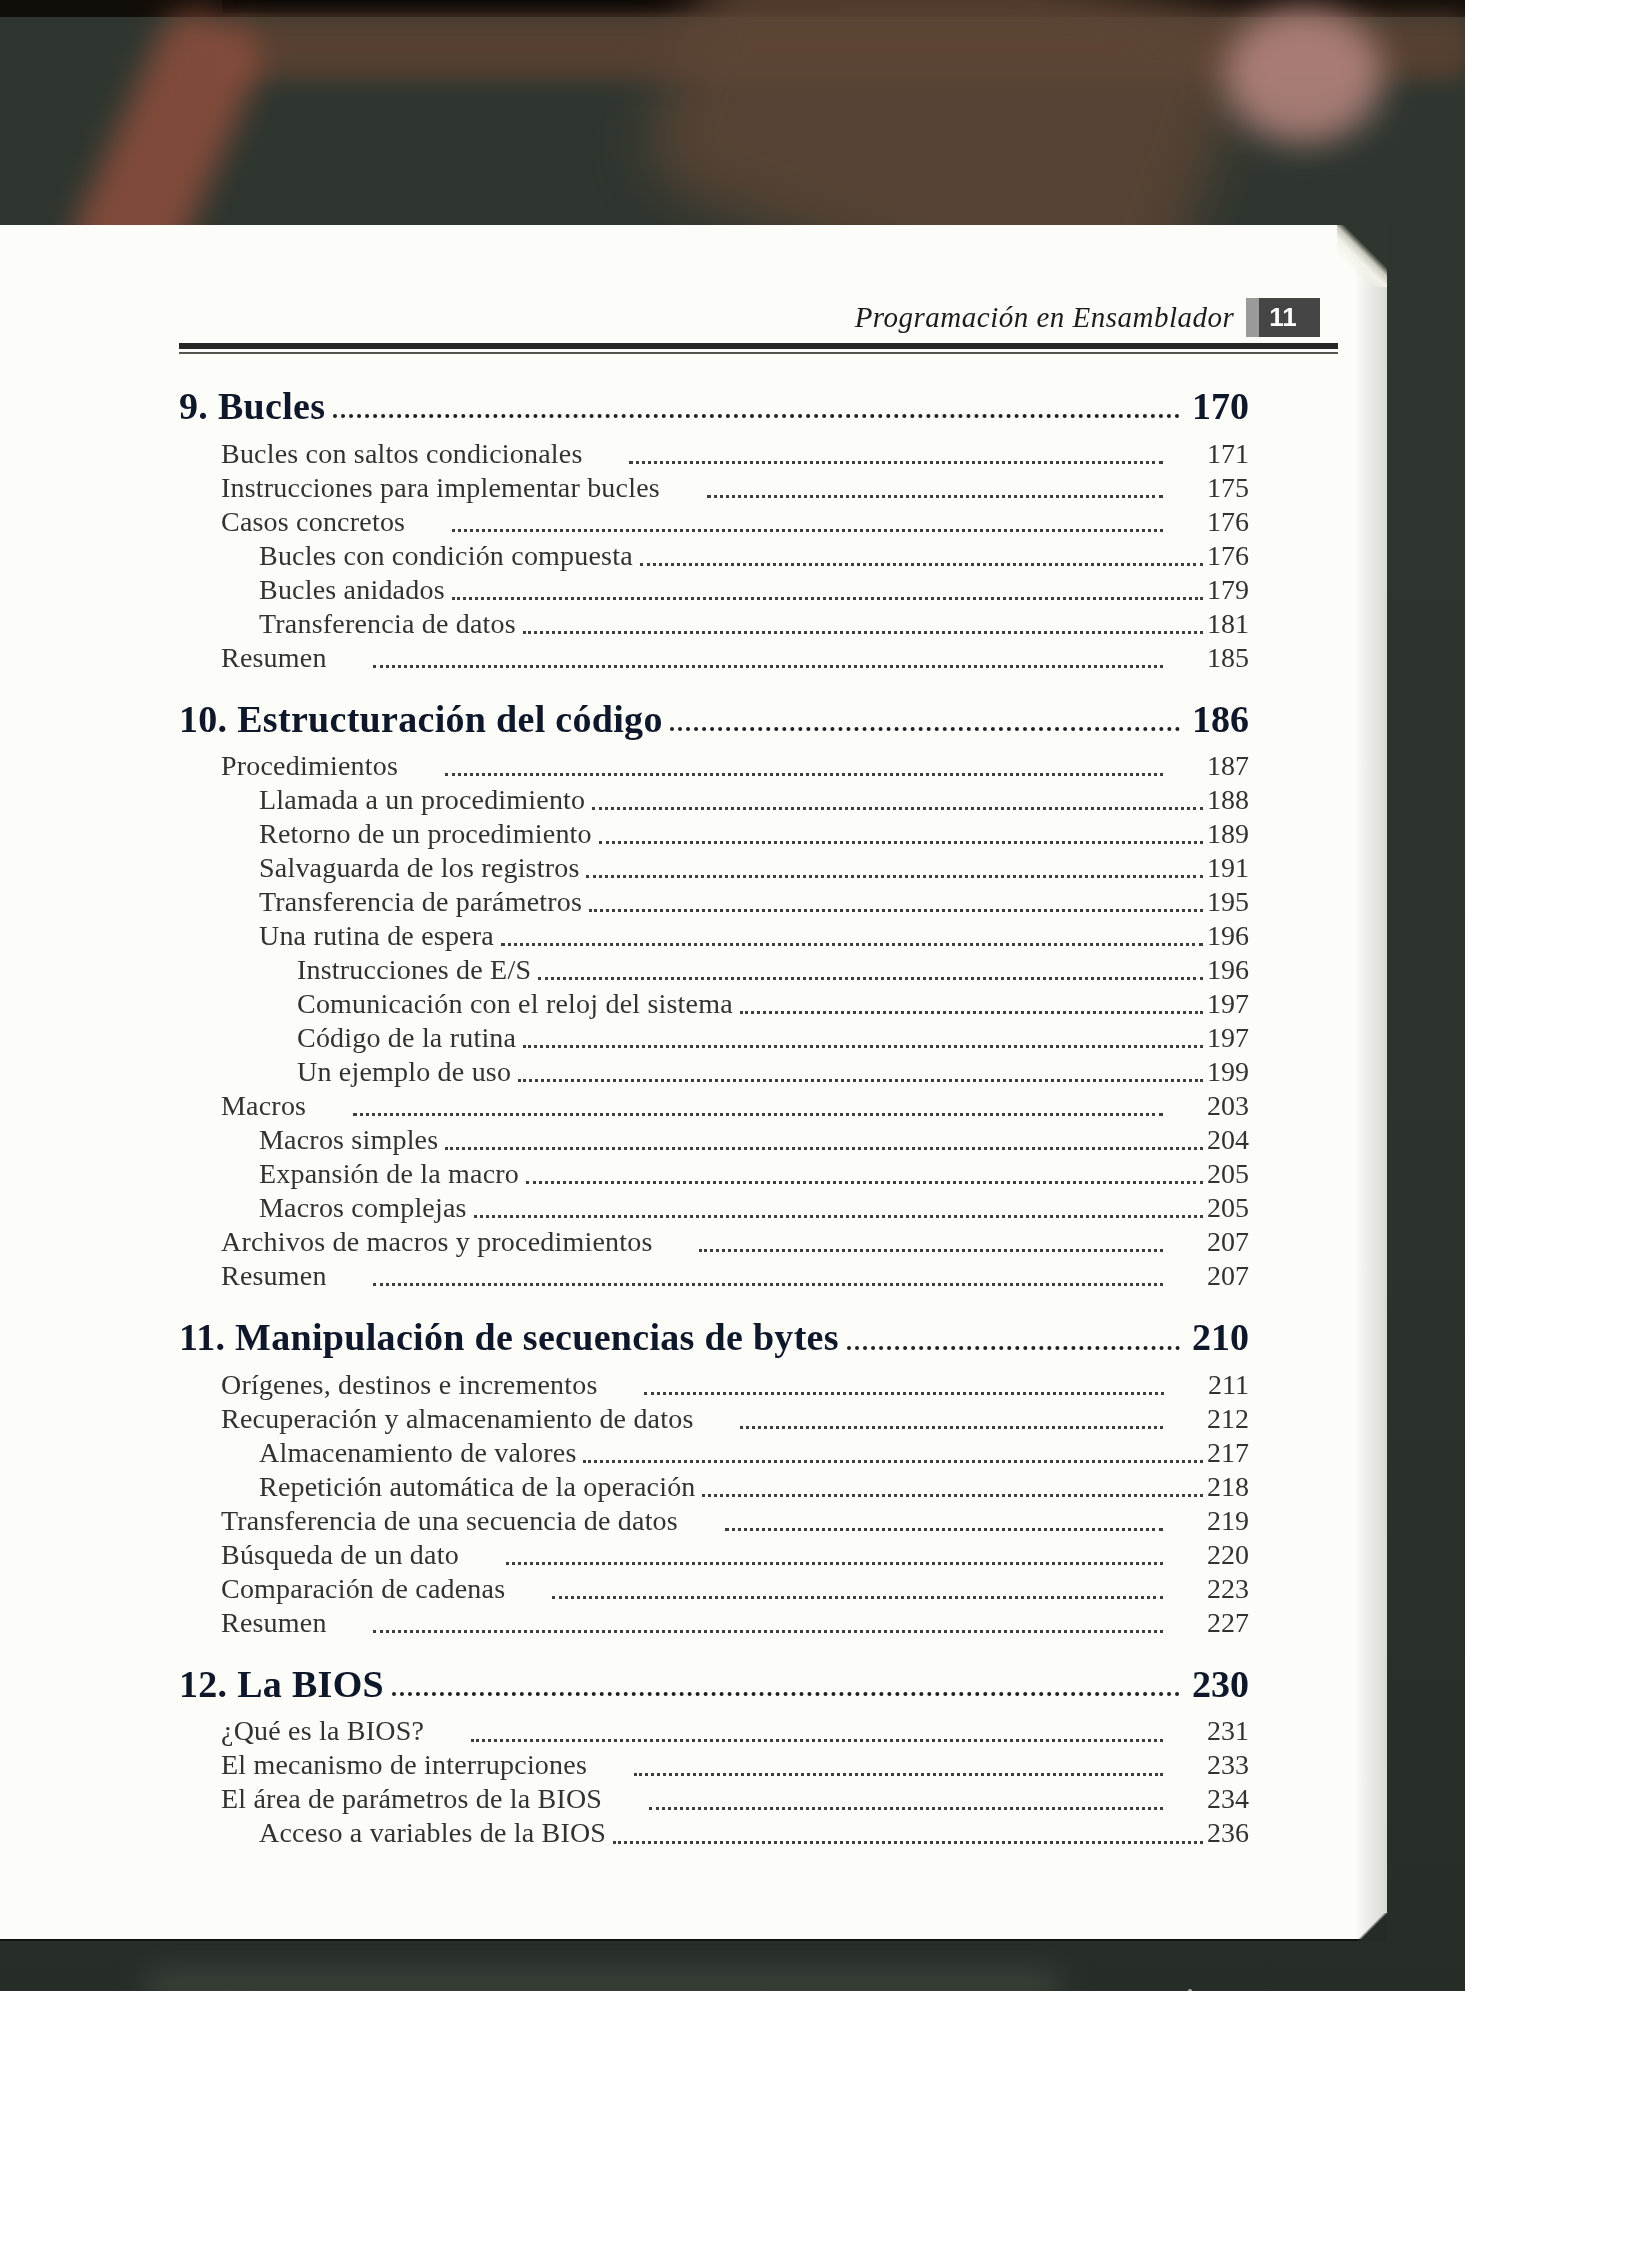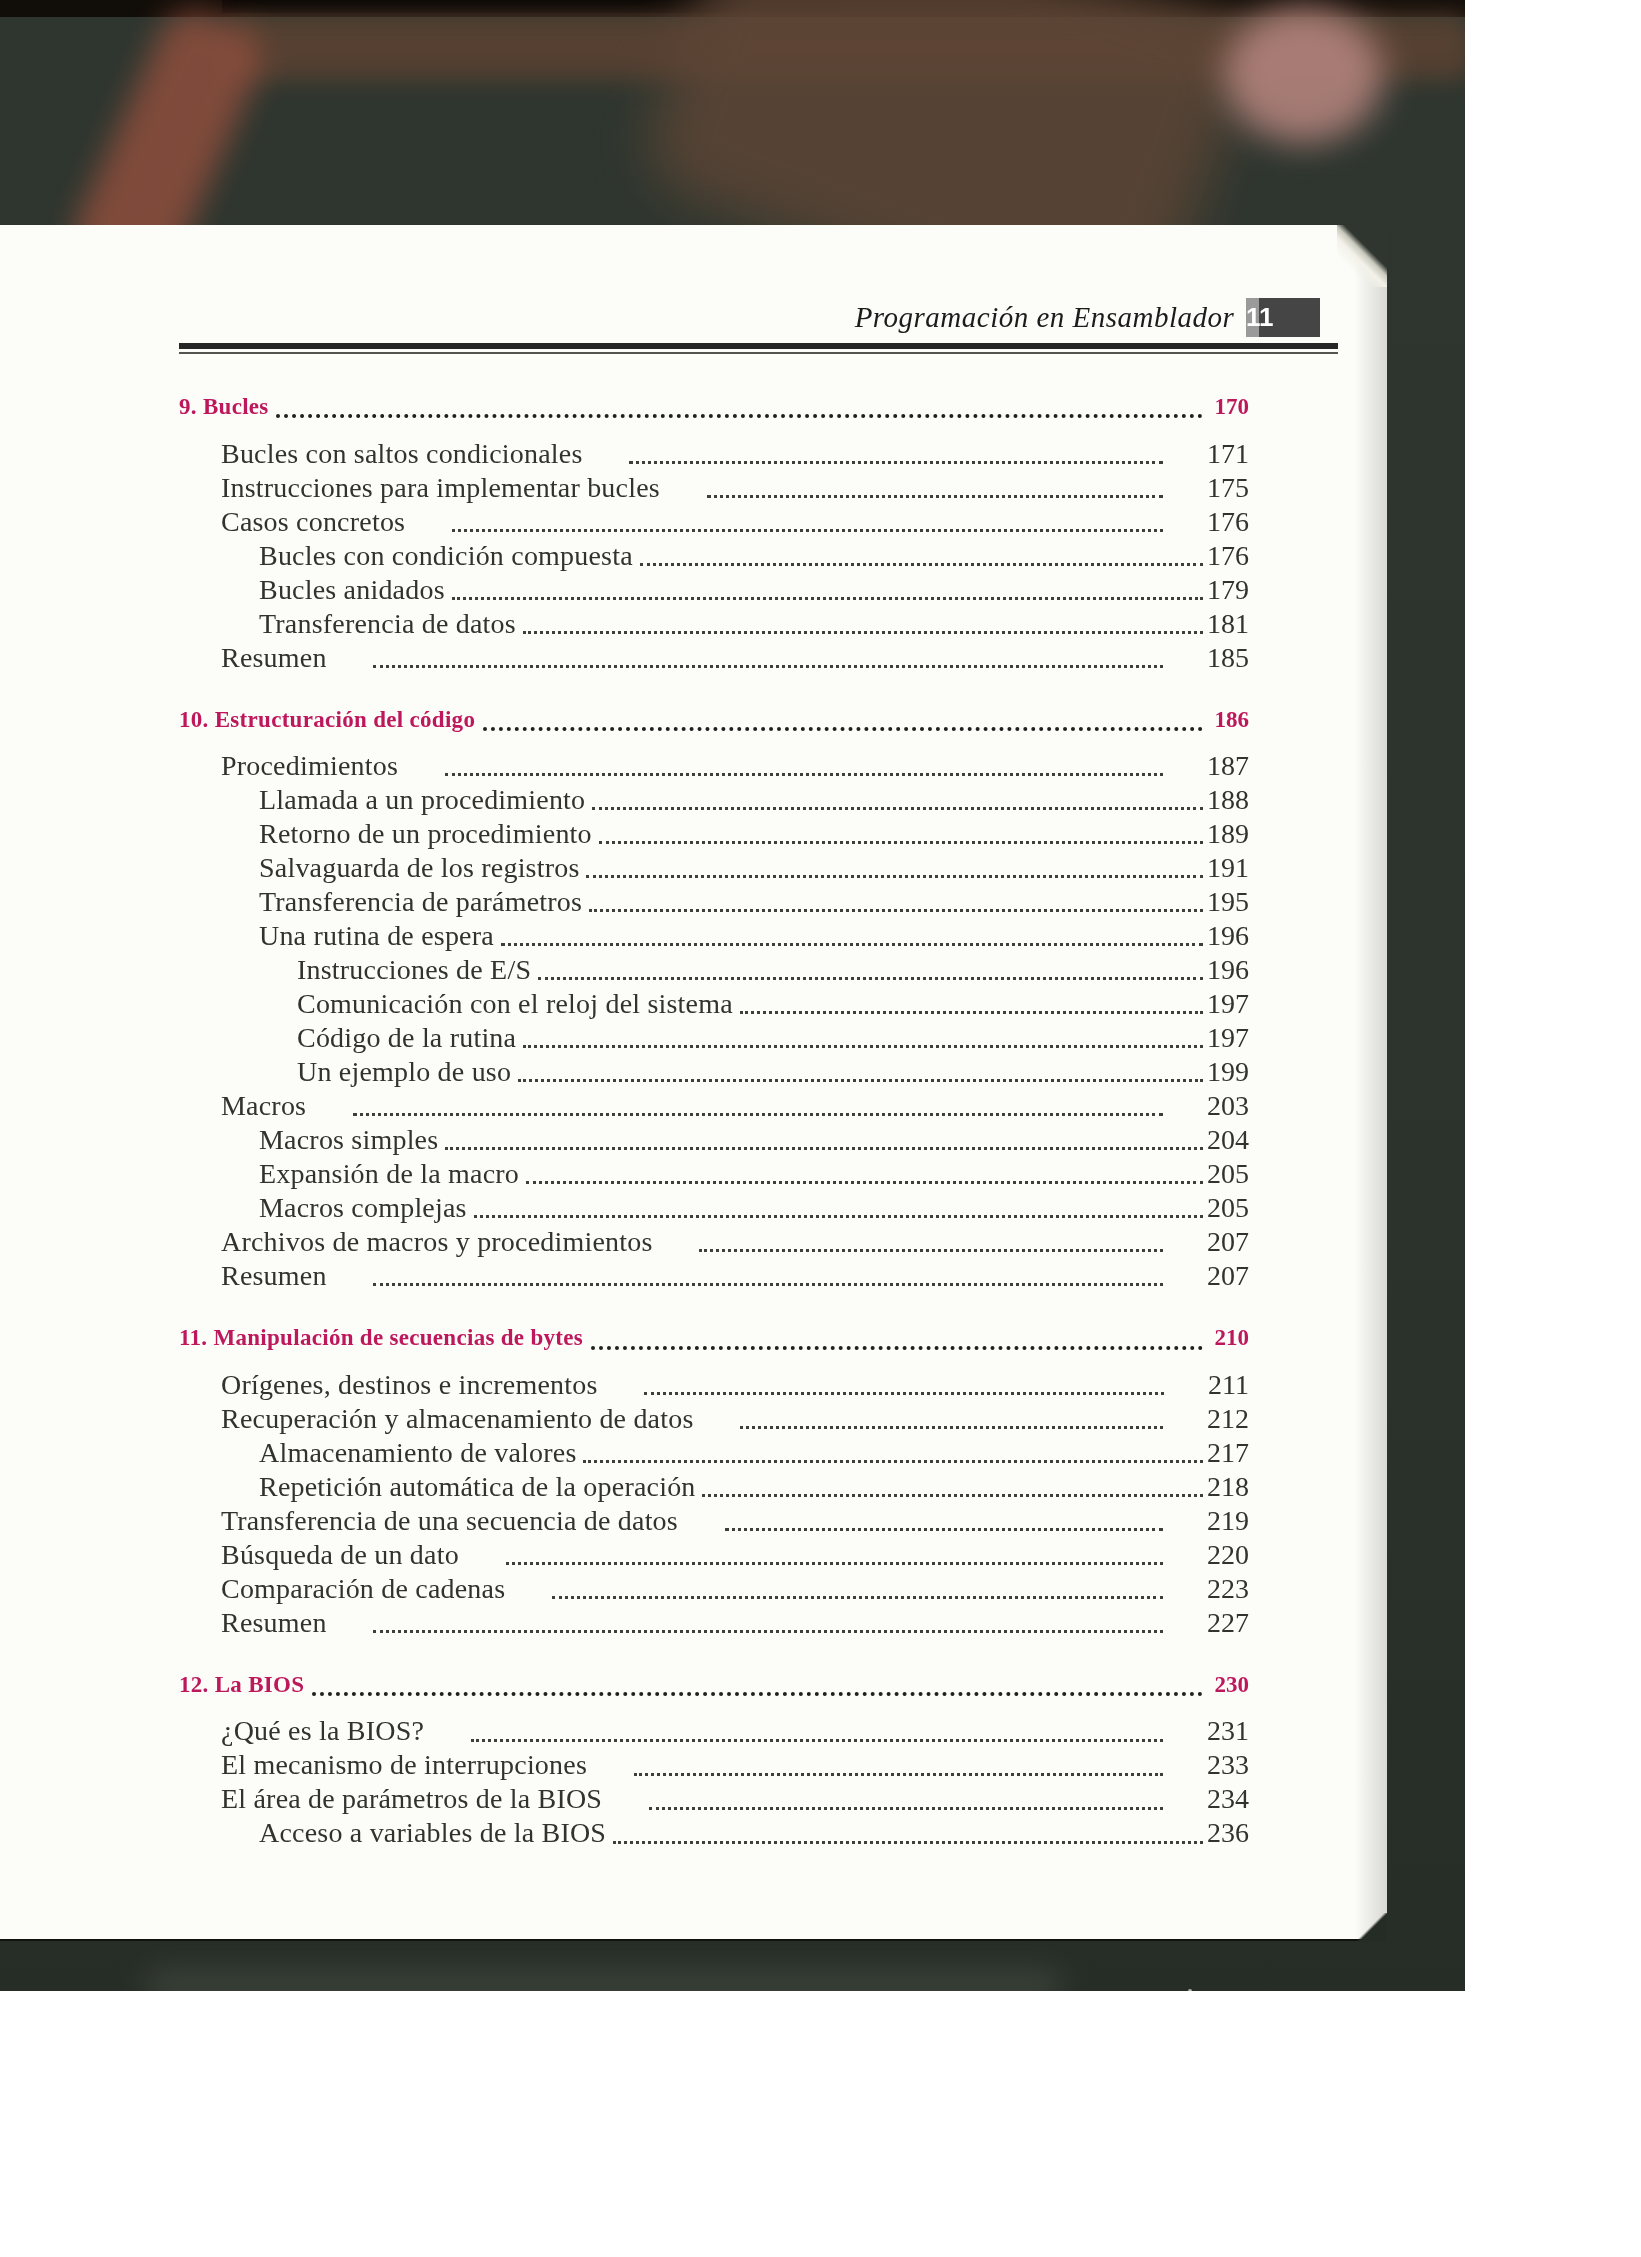--- a/index.html
+++ b/index.html
@@ -40,39 +40,39 @@
         background:linear-gradient(225deg,#2e362f 0%,#2e362f 38%,#c9c9bd 46%,#f2f2ea 56%,rgba(255,255,255,0) 72%);}
   .corner-bottom{position:absolute;right:0;bottom:-2.9px;width:41px;height:29px;
         background:linear-gradient(315deg,#252b25 0%,#252b25 40%,rgba(255,255,255,0) 46%);}
 
   
   .page-header{position:absolute;top:73px;left:0;width:1320px;
         display:flex;justify-content:flex-end;align-items:center;gap:11.6px;}
   .header-title{font-style:italic;font-size:29px;color:#1c1c1c;letter-spacing:0.5px;
         line-height:39px;white-space:nowrap;}
   .page-badge{width:74px;height:39px;background:#454545;display:flex;align-items:center;
-        position:relative;}
+        justify-content:center;position:relative;}
   .badge-notch{position:absolute;left:0;top:0;width:12.6px;height:39px;background:#9a9a9a;}
   .badge-num{color:#ffffff;font-family:"Liberation Sans",sans-serif;font-weight:bold;
         font-size:26px;position:relative;}
   .header-rule{position:absolute;top:118px;left:179px;width:1159px;}
   .rule-thick{height:5.8px;background:#262626;}
   .rule-thin{height:1.9px;background:#555550;margin-top:2.9px;}
 
   
   .toc{position:absolute;left:179px;top:162px;width:1070px;color:#323230;}
   .row{display:flex;align-items:flex-end;}
   .entry{font-size:28px;line-height:34px;}
   .entry .lbl{white-space:nowrap;letter-spacing:0.2px;}
   .entry .dots{flex:1;border-bottom:3.9px dotted #3e3e3c;margin:0 3.9px 6.8px 6.8px;}
   .entry .pg{white-space:nowrap;}
   .lvl1{padding-left:42px;gap:40px;}
   .lvl2{padding-left:80px;}
   .lvl3{padding-left:118px;}
-  .heading{font-weight:bold;font-size:23px;line-height:39px;margin:25px 0 10.6px 0;color:#be185d;justify-content:space-between;}
+  .heading{font-weight:bold;font-size:38px;line-height:39px;margin:25px 0 10.6px 0;color:#0f172a;justify-content:space-between;}
   .heading:first-child{margin-top:0;}
   .heading .lbl{white-space:nowrap;letter-spacing:0.3px;}
   .heading .dots{flex:1;border-bottom:4.8px dotted #202020;margin:0 11.6px 7.7px 7.7px;}
   .heading .pg{white-space:nowrap;}
 </style>
 </head>
 <body>
 
 <div class="stage">
 

